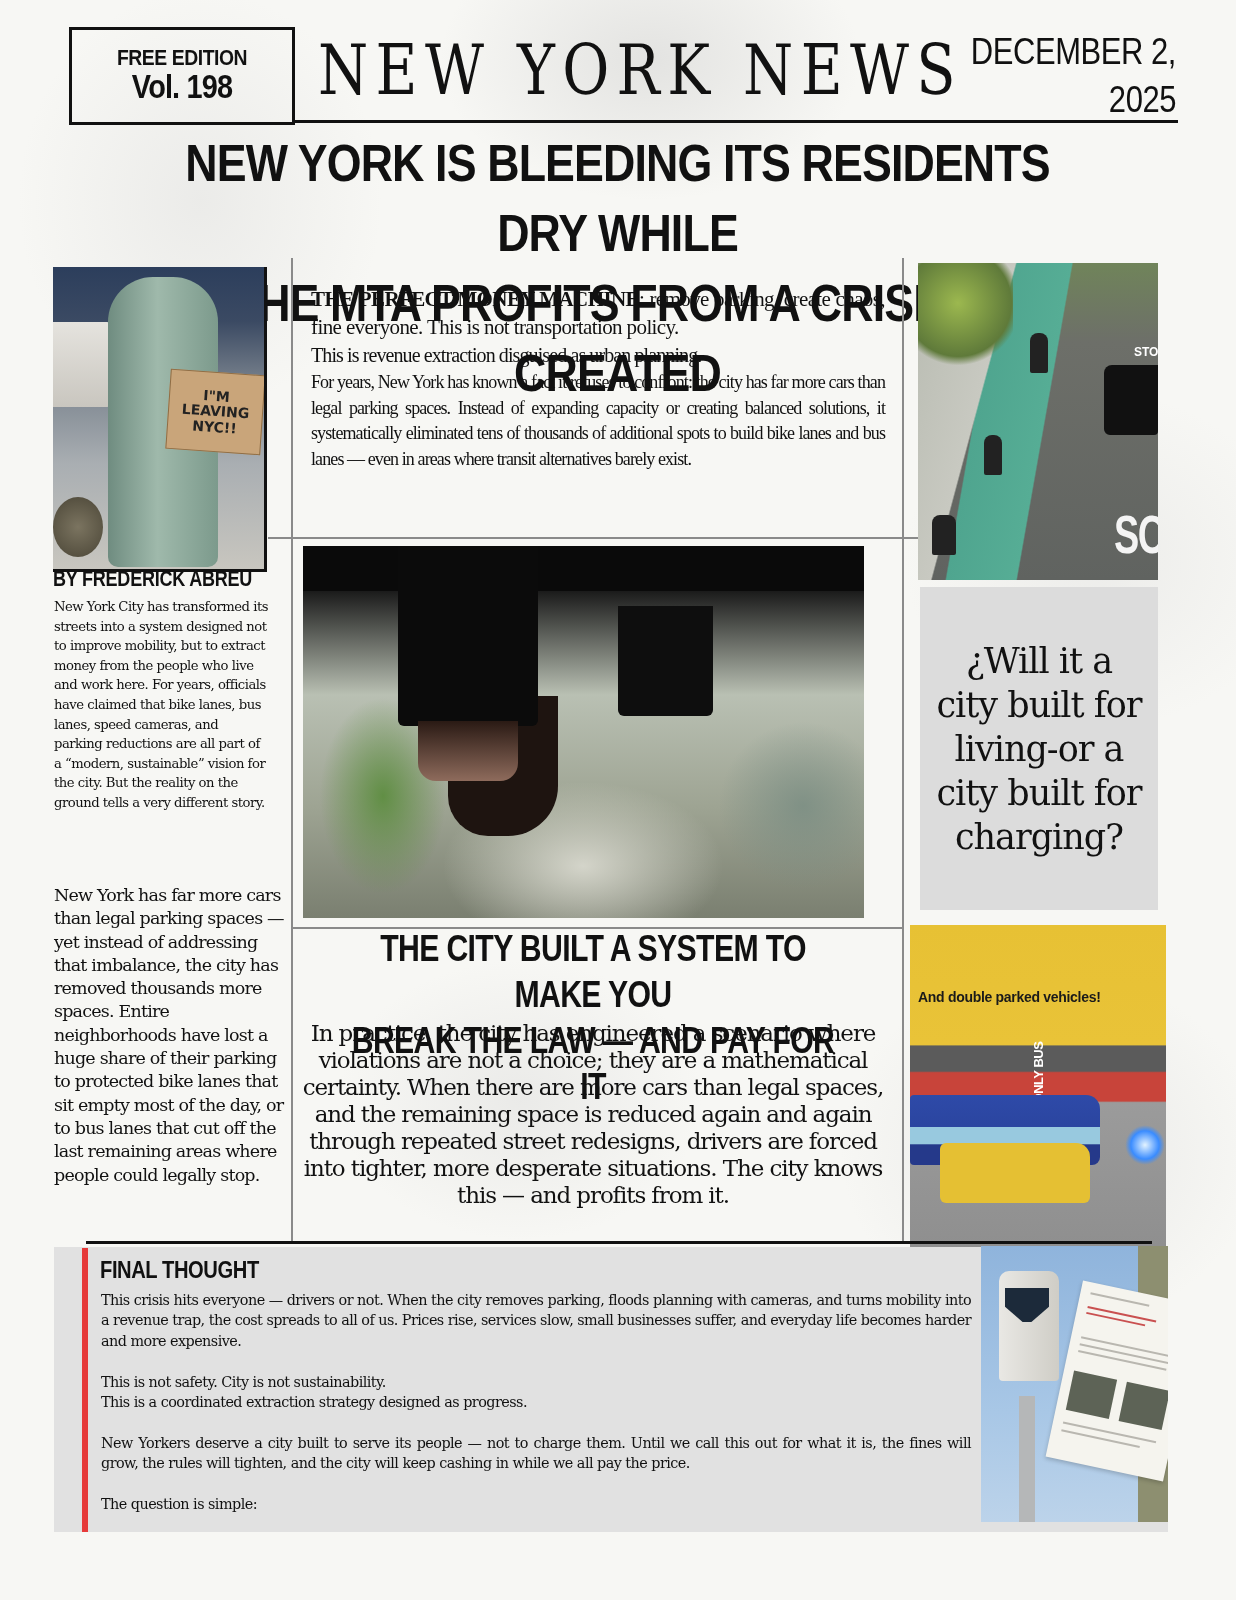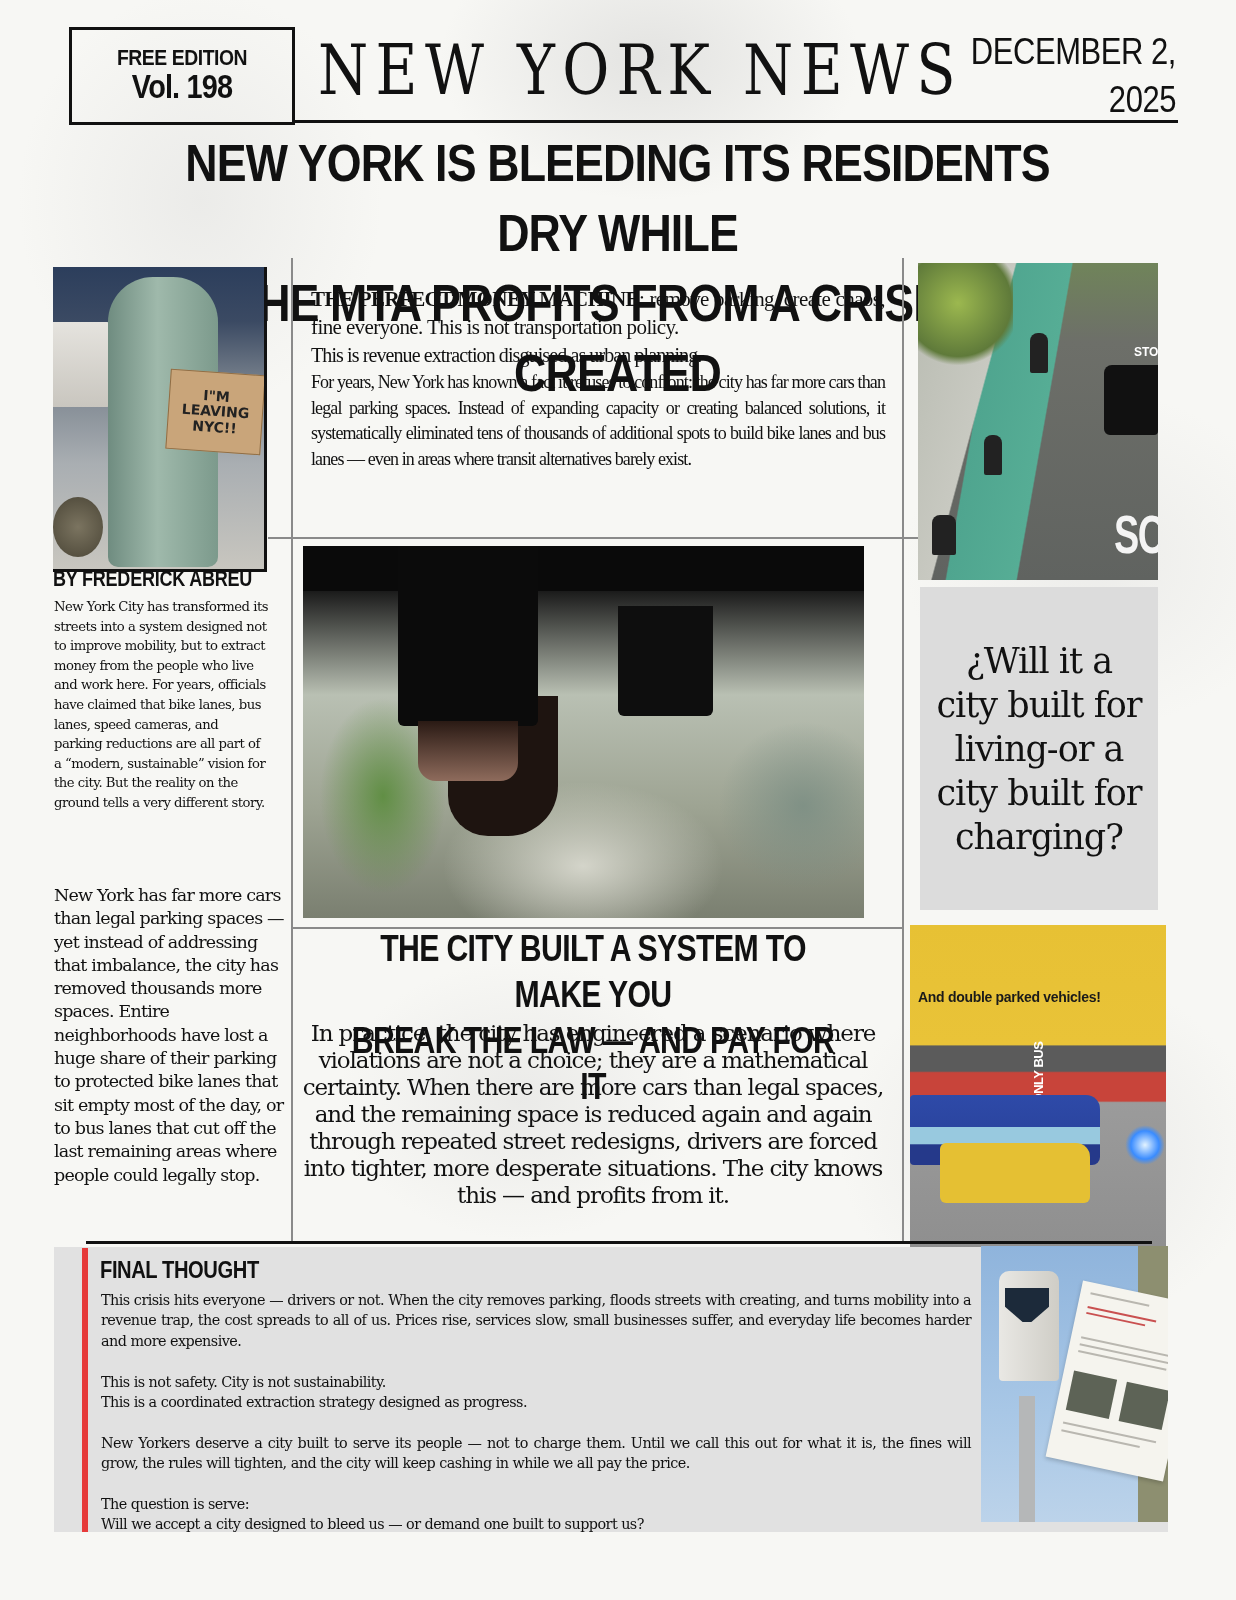--- a/index.html
+++ b/index.html
@@ -329,26 +329,25 @@
   <div class="bus-vehicle"></div>
   <div class="bus-truck"></div>
   <div class="bus-flash"></div>
 </div>
 
 <div class="abs final-rule"></div>
 <div class="abs final-box"></div>
 <div class="abs final-accent"></div>
 <div class="abs final-title">FINAL THOUGHT</div>
 <div class="abs final-text">
-  <p>This crisis hits everyone — drivers or not. When the city removes parking, floods streets with creating, and turns mobility into a revenue trap, the cost spreads to all of us. Prices rise, services slow, small businesses suffer, and everyday life becomes harder and more expensive.</p>
+  <p>This crisis hits everyone — drivers or not. When the city removes parking, floods planning with cameras, and turns mobility into a revenue trap, the cost spreads to all of us. Prices rise, services slow, small businesses suffer, and everyday life becomes harder and more expensive.</p>
   <div>This is not safety. City is not sustainability.</div>
   <p>This is a coordinated extraction strategy designed as progress.</p>
   <p>New Yorkers deserve a city built to serve its people — not to charge them. Until we call this out for what it is, the fines will grow, the rules will tighten, and the city will keep cashing in while we all pay the price.</p>
-  <div>The question is serve:</div>
-  <div>Will we accept a city designed to bleed us — or demand one built to support us?</div>
+  <div>The question is simple:</div>
 </div>
 
 <div class="abs img-speedcam">
   <div class="speedcam-tree"></div>
   <div class="speedcam-pole"></div>
   <div class="speedcam-head"></div>
   <div class="speedcam-window"></div>
   <div class="speedcam-ticket">
     <div class="ticket-line" style="left:10px; top:10px; width:60px;"></div>
     <div class="ticket-red" style="left:10px; top:24px; width:70px;"></div>

